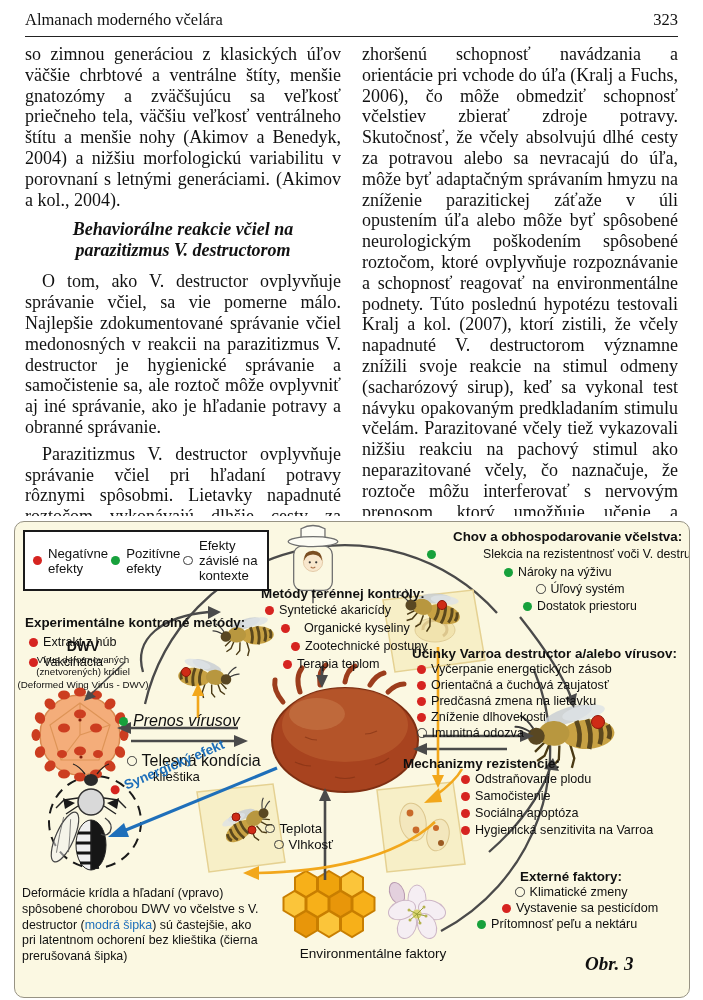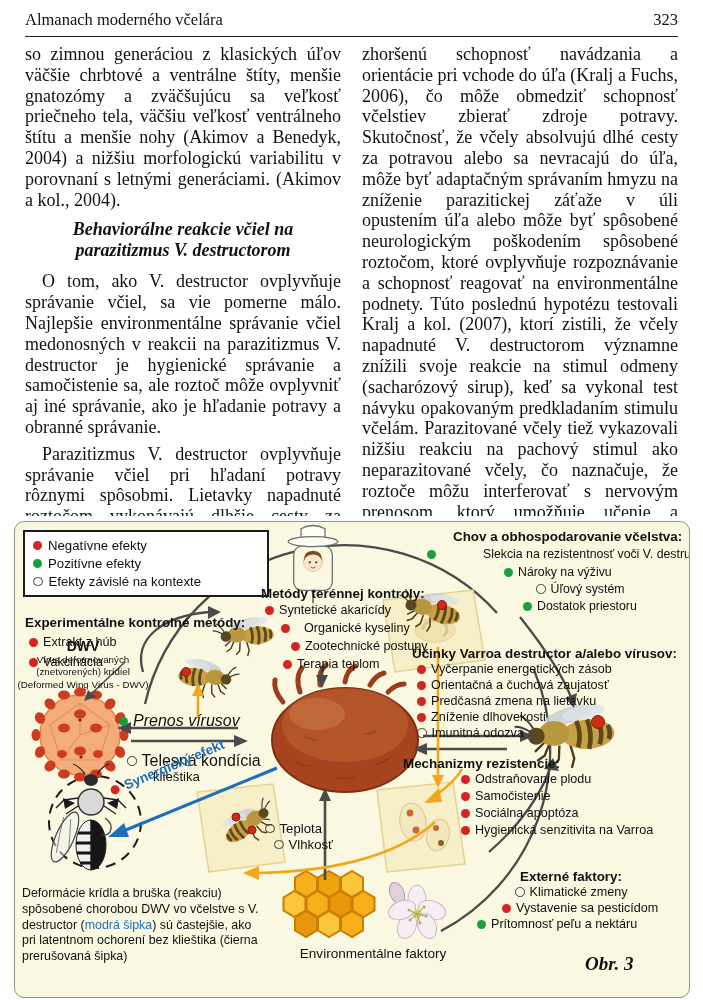--- a/index.html
+++ b/index.html
@@ -20,21 +20,21 @@
           border:1.3px solid #979384;border-radius:10px;font-family:"Liberation Sans",sans-serif;overflow:hidden;}
   .art{position:absolute;left:0;top:0;width:674px;height:475px;}
   .fh{position:absolute;font-weight:bold;font-size:13.4px;white-space:nowrap;color:#101010;}
   .fi{position:absolute;font-size:12.6px;white-space:nowrap;display:flex;align-items:center;gap:5px;color:#101010;}
   .fi.small{font-size:12.3px;}
   .dot{display:inline-block;width:9px;height:9px;border-radius:50%;flex:0 0 auto;}
   .dot.neg{background:#d62420;}
   .dot.pos{background:#17a13c;}
   .dot.ctx{background:transparent;border:1.6px solid #3d3d3d;width:7.5px;height:7.5px;}
   .legend{position:absolute;left:8px;top:8px;width:226px;background:#ffffff;border:2px solid #1a1a1a;
-          padding:6px 8px;display:flex;flex-direction:column;gap:3px;}
+          padding:6px 8px;display:flex;flex-direction:row;gap:3px;}
   .legend .lrow{display:flex;align-items:center;gap:6px;font-size:13.2px;}
   .dwv{position:absolute;left:0px;top:116px;width:136px;text-align:center;}
   .dwv .t{font-weight:bold;font-size:14px;}
   .dwv .s{font-size:9.8px;line-height:12.4px;}
   .caption{position:absolute;left:7px;top:364px;width:244px;font-size:12.4px;line-height:15.8px;color:#101010;}
   .cap-blue{color:#1e6fba;}
   .synergy{position:absolute;left:96px;top:262px;width:150px;transform:rotate(-23deg);transform-origin:0 50%;
            display:flex;align-items:center;gap:6px;font-weight:bold;font-size:13.5px;color:#1e6fba;}
   .envlab{position:absolute;left:278px;top:424px;width:160px;text-align:center;font-size:13.6px;color:#101010;}
   .obr{position:absolute;left:570px;top:431px;font-family:"Liberation Serif",serif;font-weight:bold;
@@ -51,21 +51,21 @@
   </div>
   <div class="hdr-rule"></div>
 
   <div class="cols">
     <div class="col">
       <p>so zimnou generáciou z klasických úľov väčšie chrbtové a ventrálne štíty, menšie gnatozómy a zväčšujúcu sa veľkosť priečneho tela, väčšiu veľkosť ventrálneho štítu a menšie nohy (Akimov a Benedyk, 2004) a nižšiu morfologickú variabilitu v porovnaní s letnými generáciami. (Akimov a kol., 2004).</p>
       <div class="bheading">
         <div>Behaviorálne reakcie včiel na</div>
         <div>parazitizmus V. destructorom</div>
       </div>
-      <p class="ind">O tom, ako V. destructor ovplyvňuje správanie včiel, sa vie pomerne málo. Najlepšie environmentálne správanie včiel medonosných v reakcii na parazitizmus V. destructor je hygienické správanie a samočistenie sa, ale roztoč môže ovplyvniť aj iné správanie, ako je hľadanie potravy a obranné správanie.</p>
+      <p class="ind">O tom, ako V. destructor ovplyvňuje správanie včiel, sa vie pomerne málo. Najlepšie zdokumentované správanie včiel medonosných v reakcii na parazitizmus V. destructor je hygienické správanie a samočistenie sa, ale roztoč môže ovplyvniť aj iné správanie, ako je hľadanie potravy a obranné správanie.</p>
       <p class="ind">Parazitizmus V. destructor ovplyvňuje správanie včiel pri hľadaní potravy rôznymi spôsobmi. Lietavky napadnuté roztočom vykonávajú dlhšie cesty za potravou a mnohé sa do svojich úľov vôbec nevracajú. Parazitované včely tiež vykazujú</p>
     </div>
     <div class="col">
       <p>zhoršenú schopnosť navádzania a orientácie pri vchode do úľa (Kralj a Fuchs, 2006), čo môže obmedziť schopnosť včelstiev zbierať zdroje potravy. Skutočnosť, že včely absolvujú dlhé cesty za potravou alebo sa nevracajú do úľa, môže byť adaptačným správaním hmyzu na zníženie parazitickej záťaže v úli opustením úľa alebo môže byť spôsobené neurologickým poškodením spôsobené roztočom, ktoré ovplyvňuje rozpoznávanie a schopnosť reagovať na environmentálne podnety. Túto poslednú hypotézu testovali Kralj a kol. (2007), ktorí zistili, že včely napadnuté V. destructorom významne znížili svoje reakcie na stimul odmeny (sacharózový sirup), keď sa vykonal test návyku opakovaným predkladaním stimulu včelám. Parazitované včely tiež vykazovali nižšiu reakciu na pachový stimul ako neparazitované včely, čo naznačuje, že roztoče môžu interferovať s nervovým prenosom, ktorý umožňuje učenie a uchovanie pamäti. Morfin a kol. (2020) tiež ukázali škodlivý vplyv V. destructor na schopnosť včiel medonosných reagovať na podnety súvisiace s hľadaním potravy a možno</p>
     </div>
   </div>
 
   <div class="figure">
 
     <svg class="art" viewBox="0 0 674 475">
@@ -405,16 +405,16 @@
       <span class="dot ctx"></span>
       <span>Vlhkosť</span>
     </div>
     <div class="synergy">
       <span class="dot neg"></span>
       <span>Synergický efekt</span>
     </div>
     <div class="envlab">Environmentálne faktory</div>
     <div class="obr">Obr. 3</div>
 
-    <div class="caption"><span>Deformácie krídla a bruška (reakciu) spôsobené chorobou DWV vo včelstve s V. destructor (</span><span class="cap-blue">modrá šipka</span><span>) sú častejšie, ako pri latentnom ochorení bez klieštika (čierna prerušovaná šipka)</span></div>
+    <div class="caption"><span>Deformácie krídla a hľadaní (vpravo) spôsobené chorobou DWV vo včelstve s V. destructor (</span><span class="cap-blue">modrá šipka</span><span>) sú častejšie, ako pri latentnom ochorení bez klieštika (čierna prerušovaná šipka)</span></div>
 
   </div>
 </div>
 
 </body></html>

